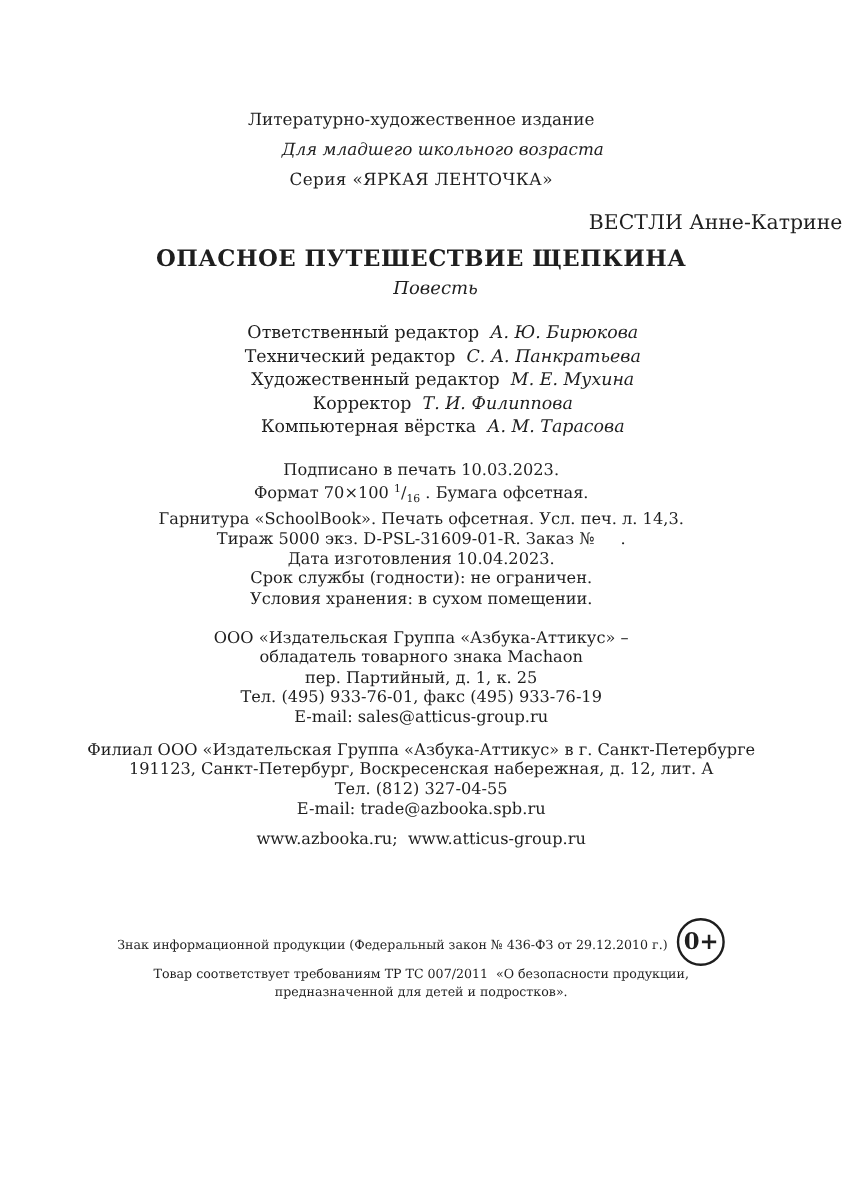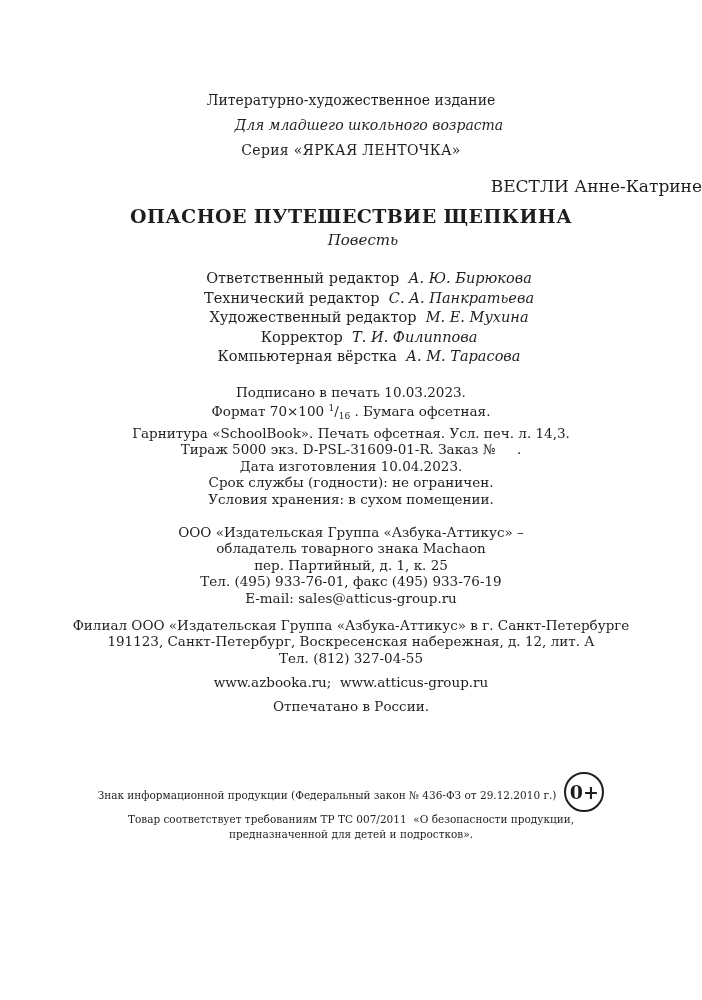--- a/index.html
+++ b/index.html
@@ -98,25 +98,25 @@
     <div>обладатель товарного знака Machaon</div>
     <div>пер. Партийный, д. 1, к. 25</div>
     <div>Тел. (495) 933-76-01, факс (495) 933-76-19</div>
     <div>E-mail: sales@atticus-group.ru</div>
   </div>
 
   <div class="branch-block">
     <div>Филиал ООО «Издательская Группа «Азбука-Аттикус» в г. Санкт-Петербурге</div>
     <div>191123, Санкт-Петербург, Воскресенская набережная, д. 12, лит. А</div>
     <div>Тел. (812) 327-04-55</div>
+    <div>E-mail: trade@azbooka.spb.ru</div>
   </div>
 
   <div class="websites-line">www.azbooka.ru;&nbsp; www.atticus-group.ru</div>
 
-  <div class="printed-line">Отпечатано в России.</div>
 
   <div class="compliance-block">
     <div class="compliance-row">
       <span>Знак информационной продукции (Федеральный закон № 436-ФЗ от 29.12.2010 г.)</span>
       <span class="age-badge">0+</span>
     </div>
     <div>Товар соответствует требованиям ТР ТС 007/2011&nbsp; «О безопасности продукции,</div>
     <div>предназначенной для детей и подростков».</div>
   </div>
 

